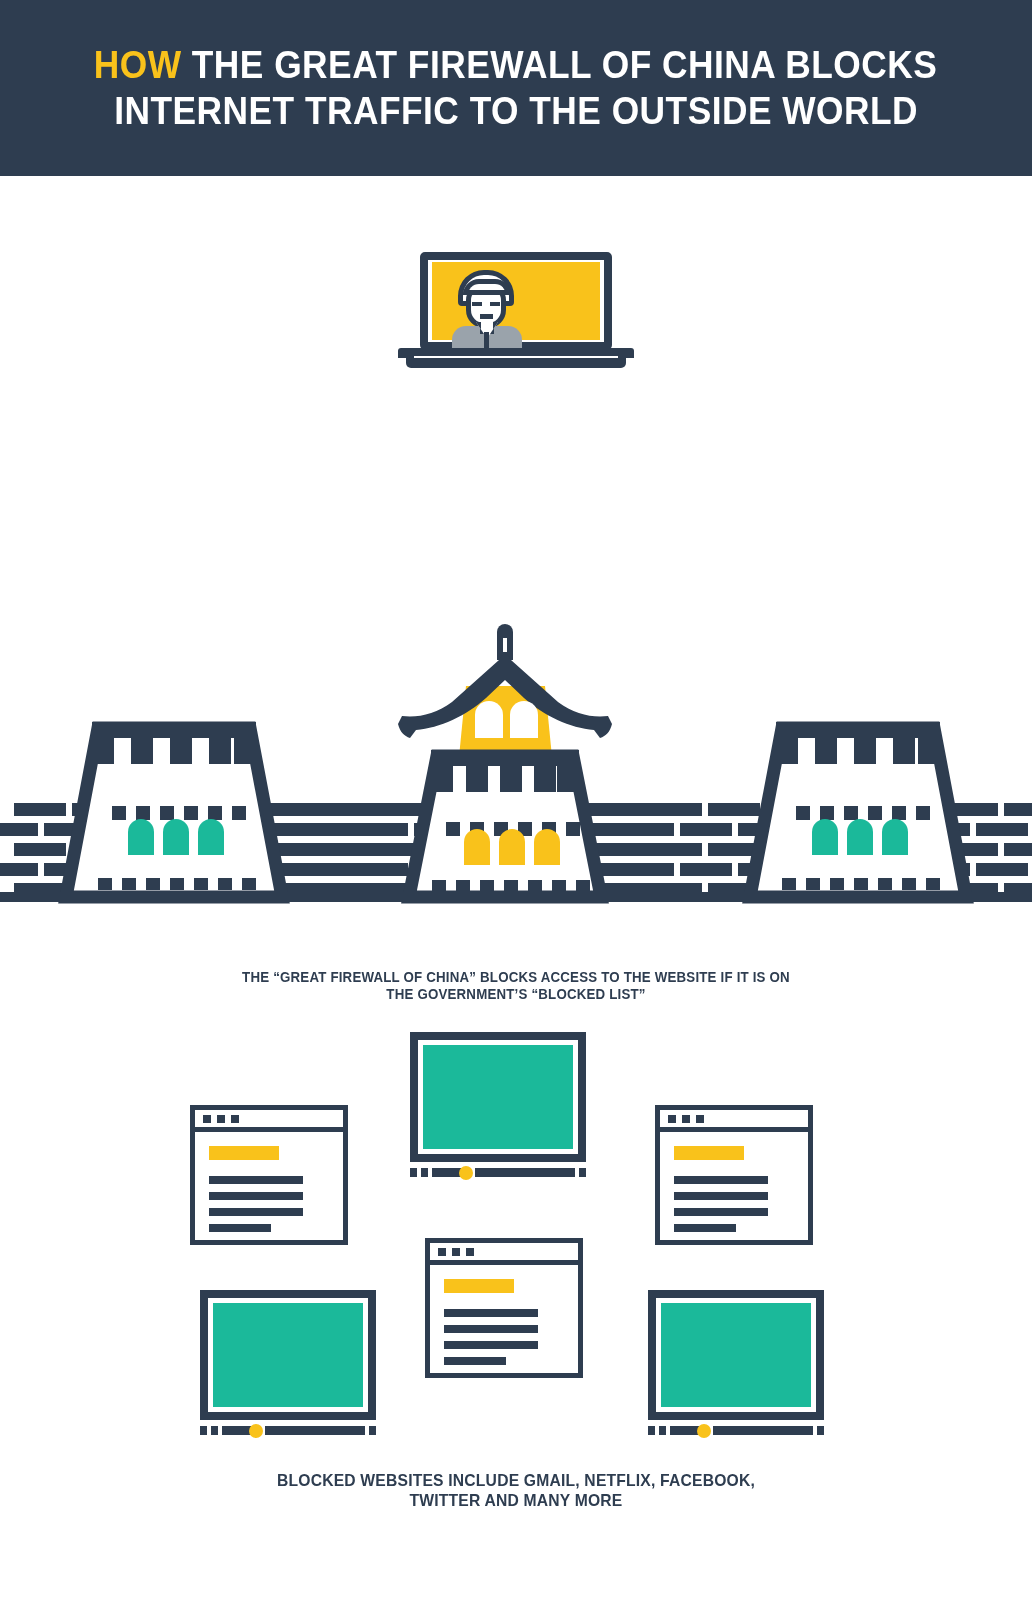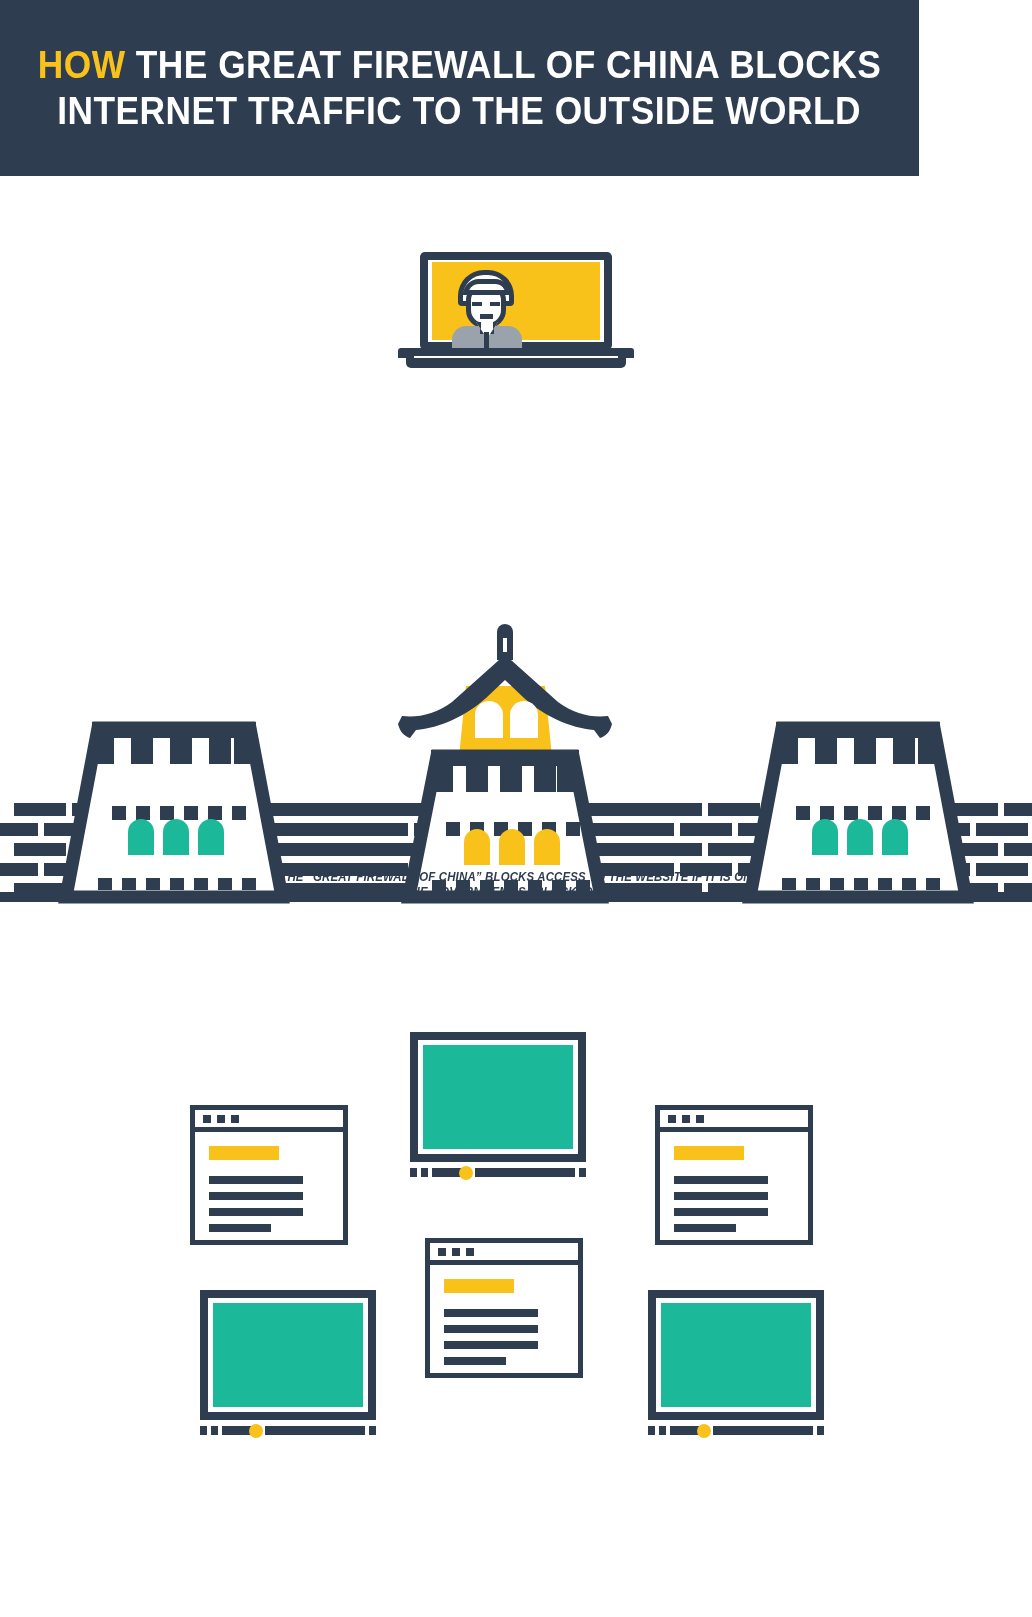--- a/index.html
+++ b/index.html
@@ -15,21 +15,21 @@
     width: 1032px;
     height: 1617px;
     background: #ffffff;
     overflow: hidden;
   }
 
   
   #header {
     position: absolute;
     left: 0; top: 0;
-    width: 919px;
+    width: 1032px;
     height: 176px;
     background: #2e3d50;
     display: flex;
     flex-direction: column;
     align-items: center;
     justify-content: center;
   }
   .title-line {
     font-family: "Liberation Sans", sans-serif;
     font-weight: bold;
@@ -49,21 +49,21 @@
     width: 1032px;
     left: 0;
     text-align: center;
     color: #2e3d50;
     font-weight: bold;
     line-height: 1.22;
   }
   .caption span { display: block; white-space: nowrap; transform: scaleX(0.95); }
 
   #caption-user { top: 396px; font-size: 16.5px; letter-spacing: 0.2px; }
-  #caption-wall { top: 870px; font-size: 12px; letter-spacing: 0.2px; font-style: italic; }
+  #caption-wall { top: 969px; font-size: 14px; letter-spacing: 0.2px; }
   #caption-sites { top: 1470px; font-size: 16.5px; letter-spacing: 0.2px; }
 
   
   #laptop-top {
     position: absolute;
     left: 398px; top: 252px;
     width: 236px; height: 120px;
   }
   #laptop-top .lid {
     position: absolute;
@@ -625,14 +625,18 @@
         <div class="seg" style="width:7px;"></div>
         <div class="seg" style="width:7px;"></div>
         <div class="seg" style="width:30px;"></div>
         <div class="knob"></div>
         <div class="seg" style="flex:1;"></div>
         <div class="seg" style="width:7px;"></div>
       </div>
     </div>
   </div>
 
+  <div class="caption" id="caption-sites">
+    <span>BLOCKED WEBSITES INCLUDE GMAIL, NETFLIX, FACEBOOK,</span>
+    <span>TWITTER AND MANY MORE</span>
+  </div>
 
 </div>
 
 </body></html>

